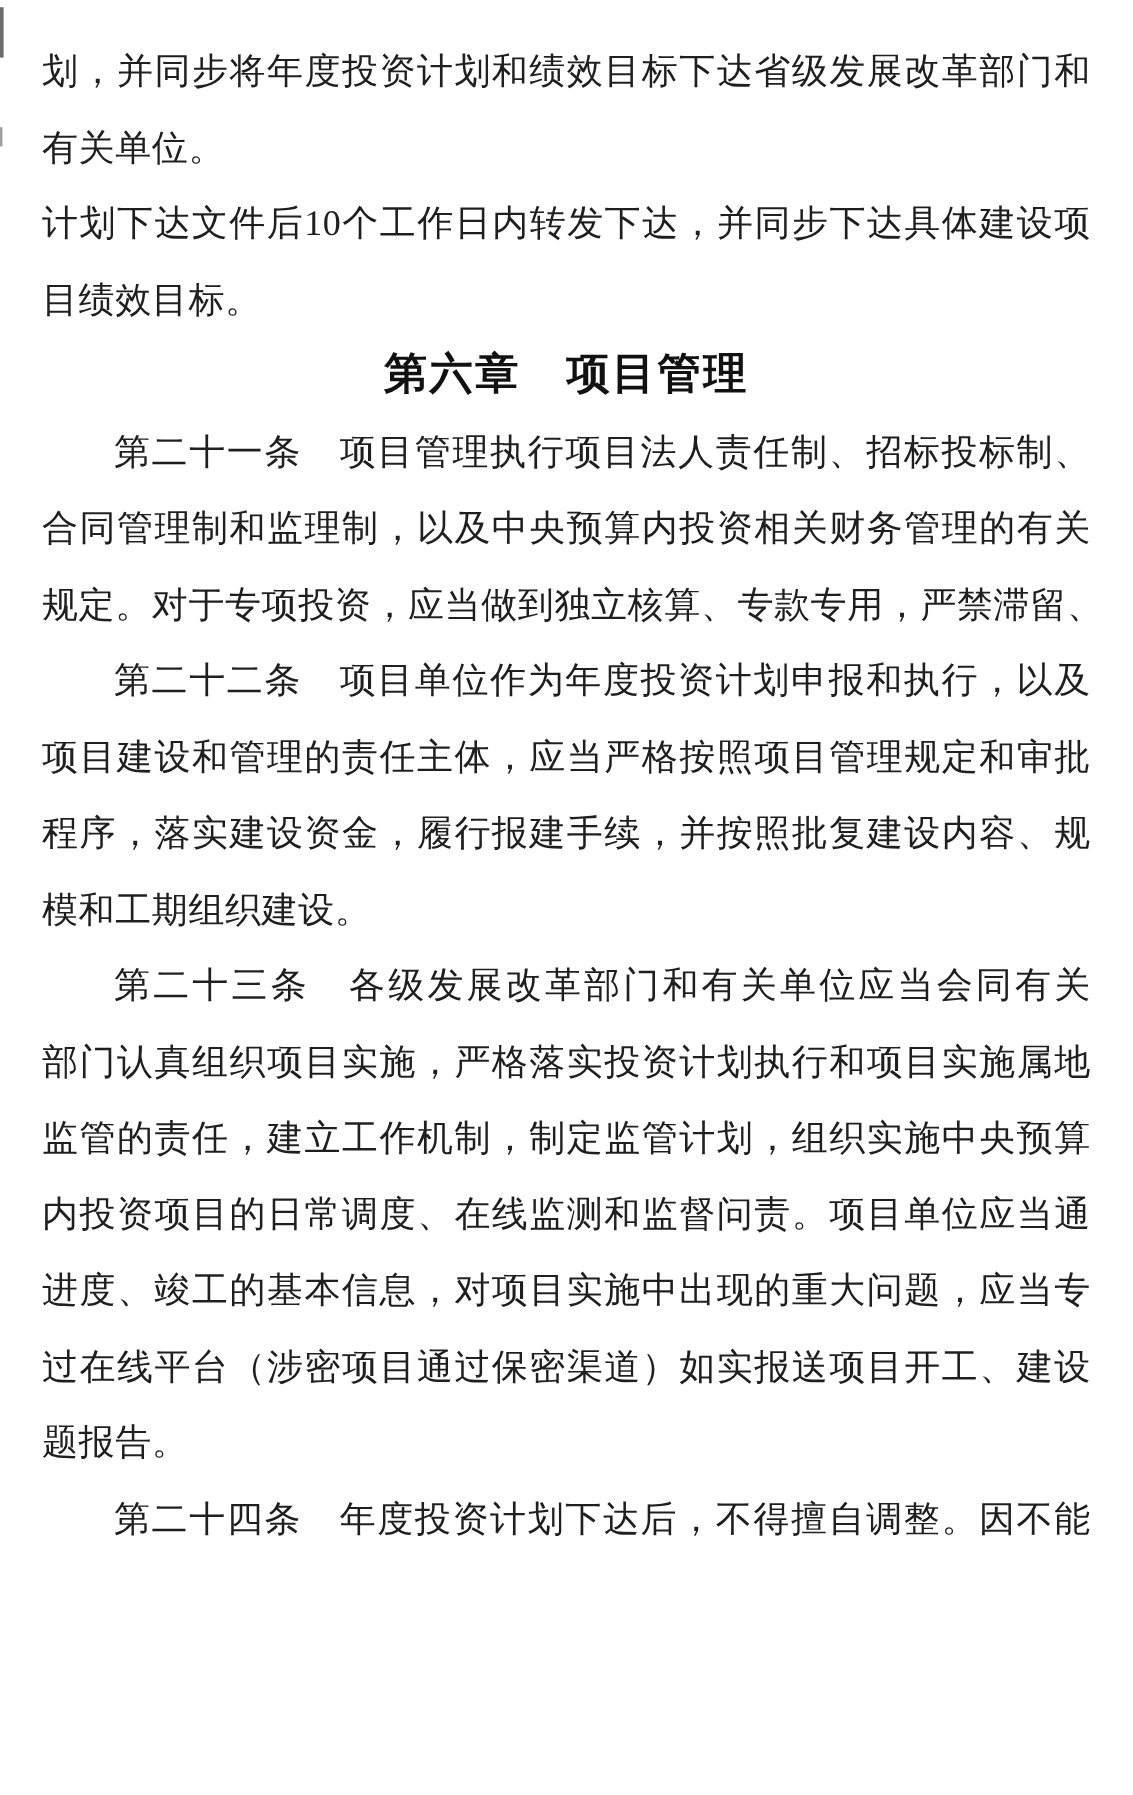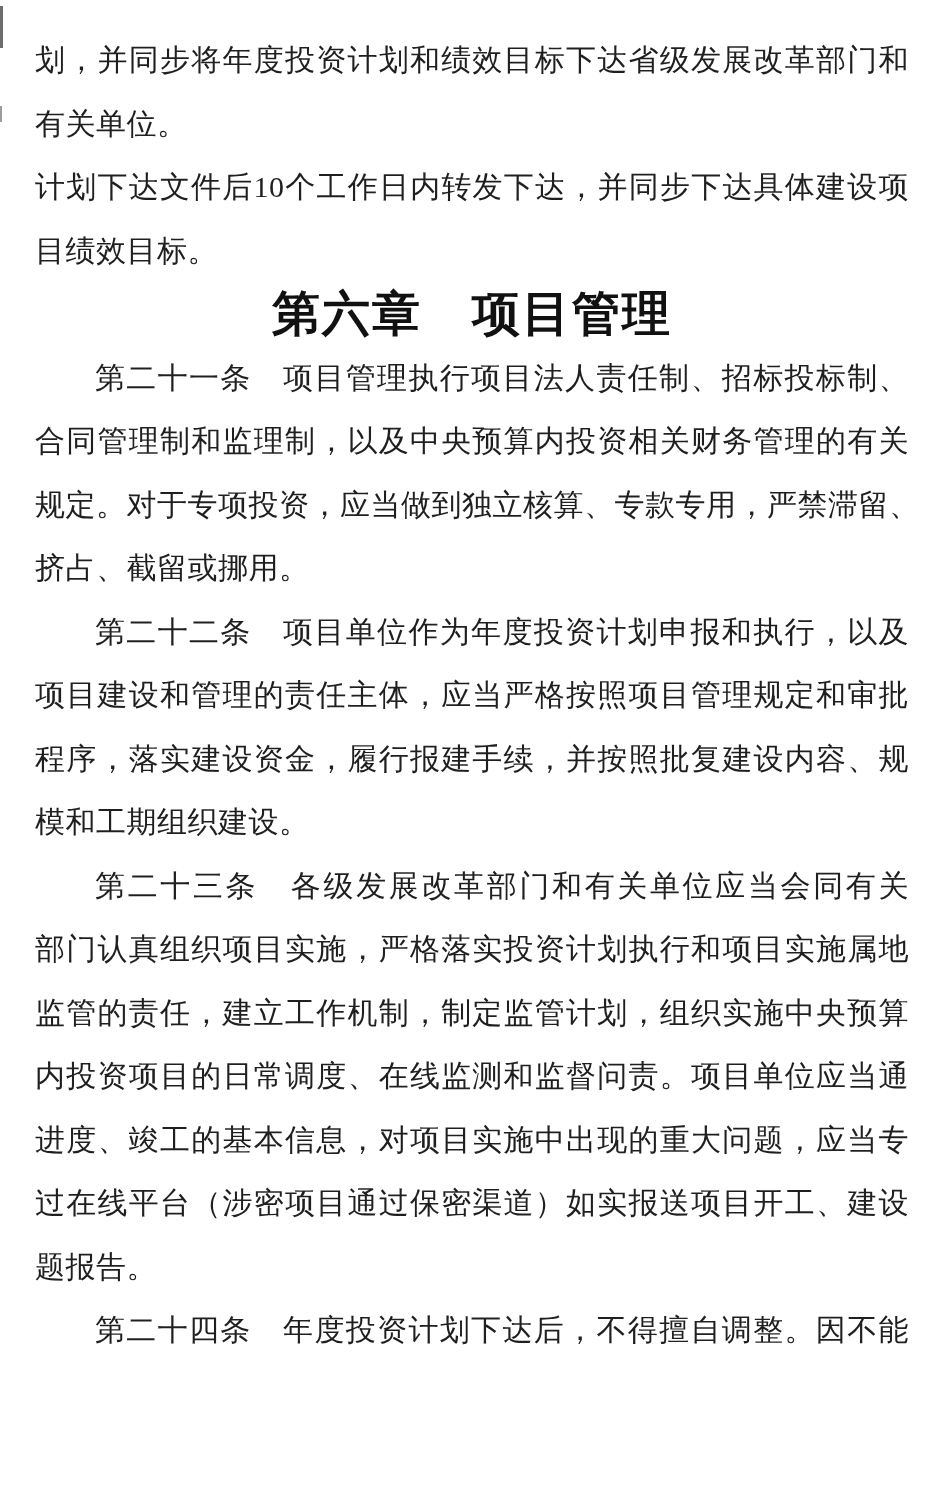--- a/index.html
+++ b/index.html
@@ -36,23 +36,23 @@
     color: #1f1f1f;
   }
   .line.end {
     text-align: left;
     text-align-last: left;
   }
   .line.ind {
     padding-left: 60px;
   }
   .line.heading {
-    font-family: Liberation Sans, sans-serif;
+    font-family: Liberation Mono, monospace;
     font-weight: 700;
-    font-size: 48px;
+    font-size: 36px;
     text-align: right;
     text-align-last: center;
     letter-spacing: 2px;
     color: #111111;
   }
   .artifact {
     position: absolute;
     left: 0;
     background: #3c3c3c;
     opacity: 0.75;
@@ -68,21 +68,20 @@
   <div class="artifact a2"></div>
 
   <div class="line">划，并同步将年度投资计划和绩效目标下达省级发展改革部门和</div>
   <div class="line end">有关单位。</div>
   <div class="line">计划下达文件后10个工作日内转发下达，并同步下达具体建设项</div>
   <div class="line end">目绩效目标。</div>
   <div class="line heading">第六章　项目管理</div>
   <div class="line ind">第二十一条　项目管理执行项目法人责任制、招标投标制、</div>
   <div class="line">合同管理制和监理制，以及中央预算内投资相关财务管理的有关</div>
   <div class="line">规定。对于专项投资，应当做到独立核算、专款专用，严禁滞留、</div>
-  <div class="line end">挤占、截留或挪用。</div>
   <div class="line ind">第二十二条　项目单位作为年度投资计划申报和执行，以及</div>
   <div class="line">项目建设和管理的责任主体，应当严格按照项目管理规定和审批</div>
   <div class="line">程序，落实建设资金，履行报建手续，并按照批复建设内容、规</div>
   <div class="line end">模和工期组织建设。</div>
   <div class="line ind">第二十三条　各级发展改革部门和有关单位应当会同有关</div>
   <div class="line">部门认真组织项目实施，严格落实投资计划执行和项目实施属地</div>
   <div class="line">监管的责任，建立工作机制，制定监管计划，组织实施中央预算</div>
   <div class="line">内投资项目的日常调度、在线监测和监督问责。项目单位应当通</div>
   <div class="line">进度、竣工的基本信息，对项目实施中出现的重大问题，应当专</div>
   <div class="line">过在线平台（涉密项目通过保密渠道）如实报送项目开工、建设</div>

